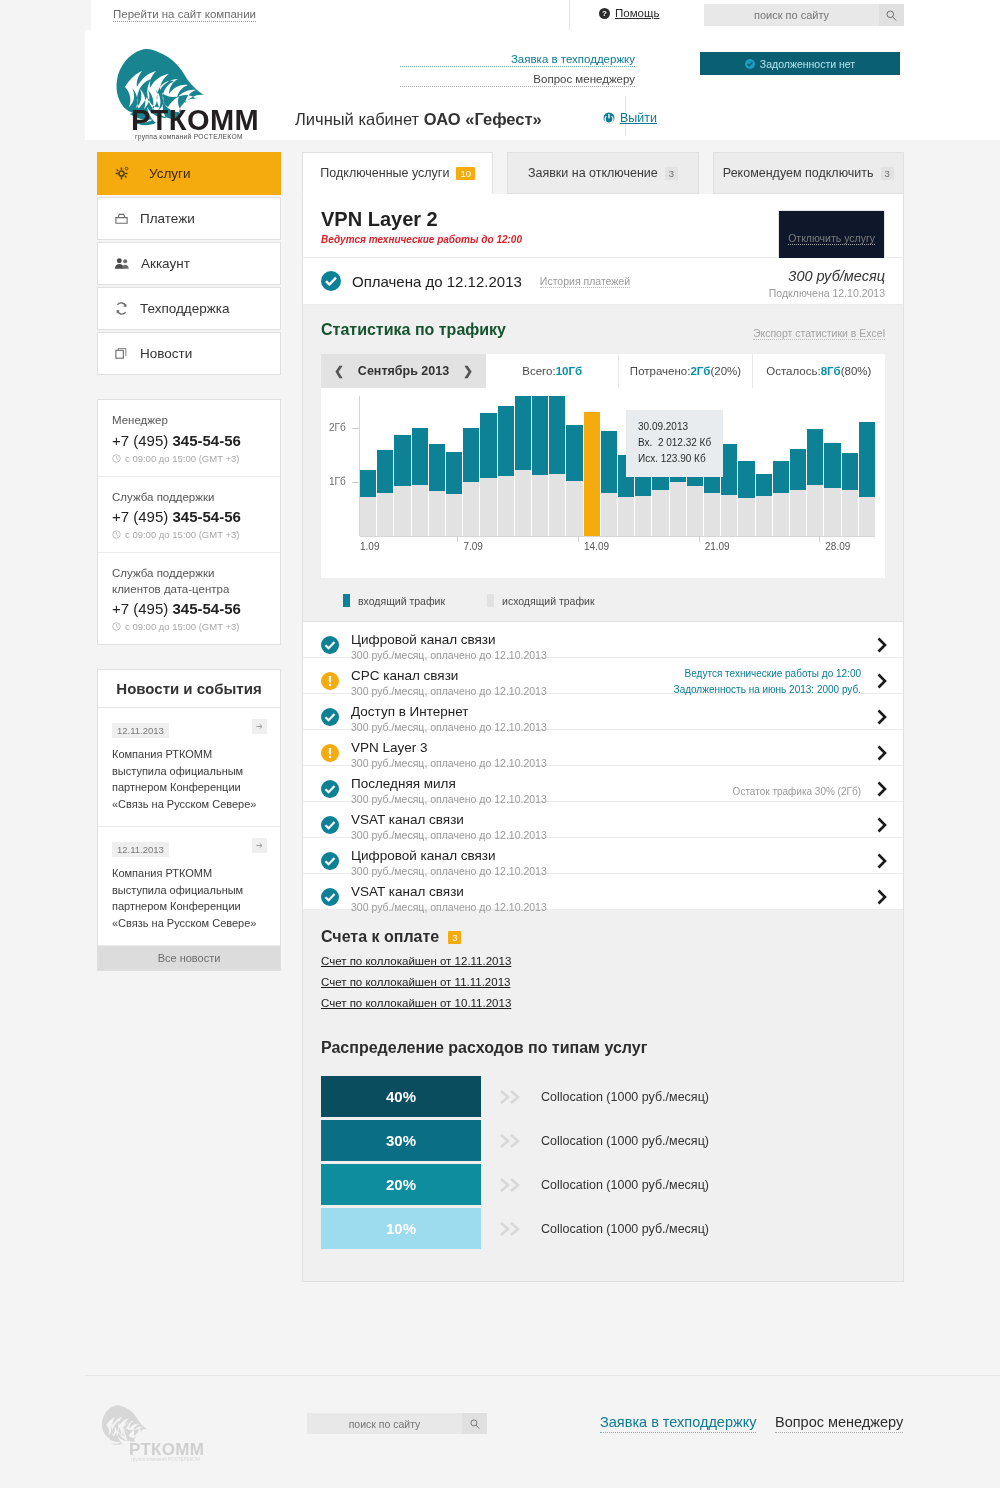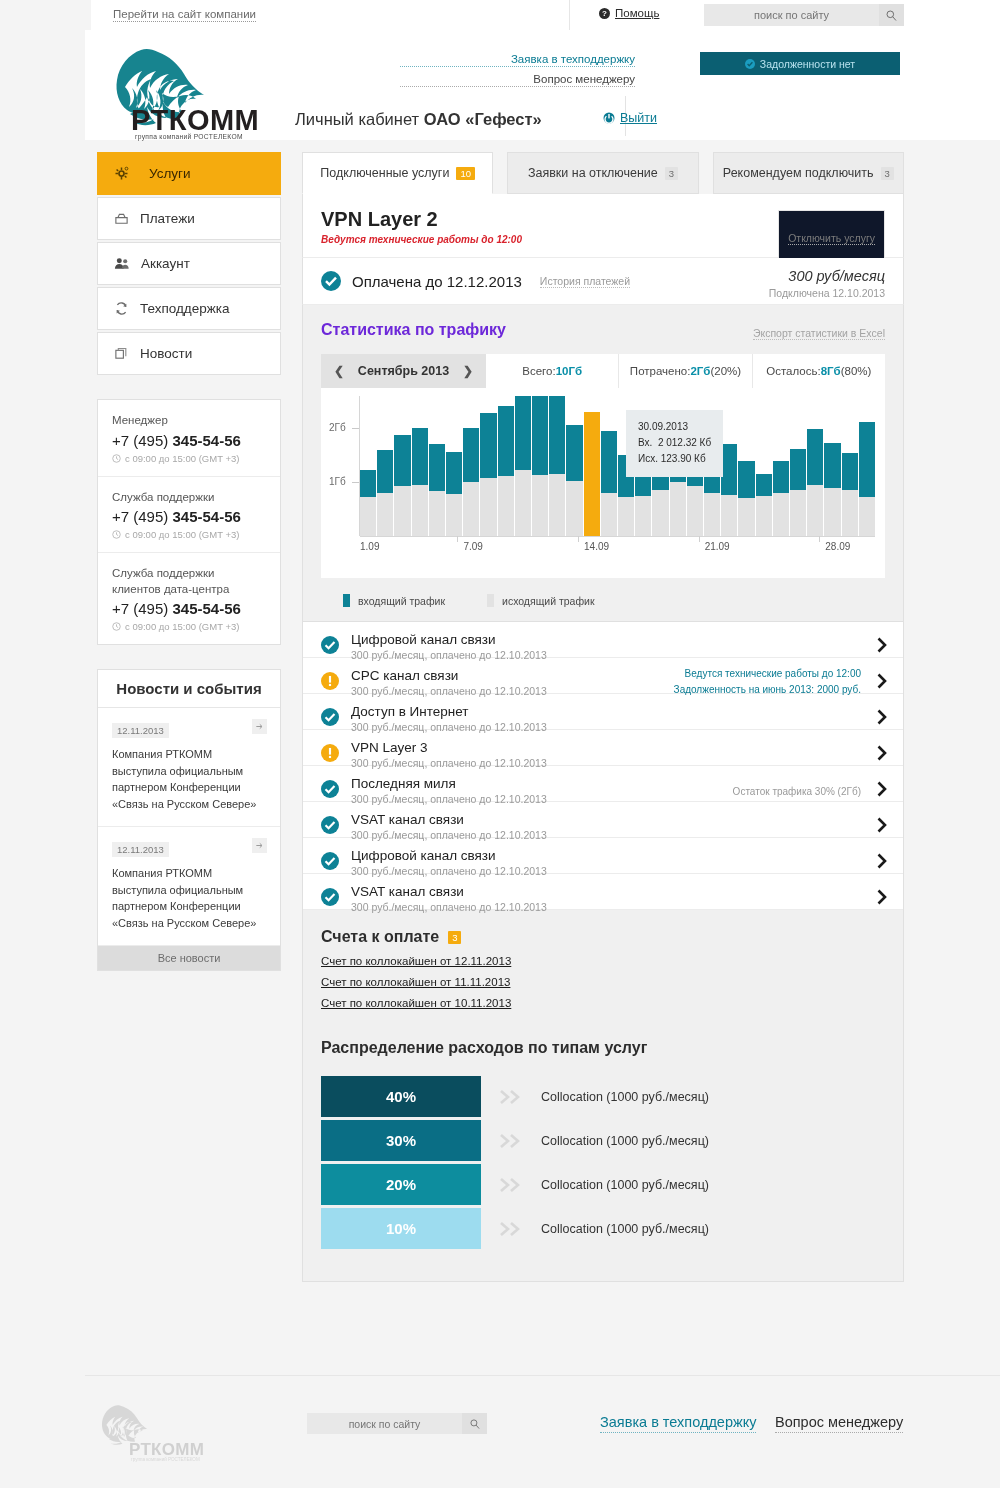--- a/index.html
+++ b/index.html
@@ -106,21 +106,21 @@
     border-bottom:1px solid #ececec; padding:13px 18px; display:flex; align-items:center; position:relative; }
   .paid-label { font-size:15px; color:#222; margin-left:11px; }
   .paid-hist { font-size:10.5px; color:#9a9a9a; margin-left:18px; border-bottom:1px dotted #bbb; cursor:pointer; }
   .paid-right { position:absolute; right:18px; top:10px; text-align:right; }
   .paid-price { font-size:14.5px; font-style:italic; color:#333; }
   .paid-since { font-size:10.5px; color:#9a9a9a; margin-top:3px; }
 
   
   .stats { background:#f0f0f0; border-left:1px solid #e0e0e0; border-right:1px solid #e0e0e0;
     border-bottom:1px solid #e0e0e0; padding:16px 18px 14px 18px; position:relative; }
-  .stats-title { font-size:16px; font-weight:bold; color:#6d28d9; }
+  .stats-title { font-size:16px; font-weight:bold; color:#14532d; }
   .stats-export { position:absolute; right:18px; top:22px; font-size:10.5px; color:#a3a3a3;
     border-bottom:1px dotted #bbb; cursor:pointer; }
 
   .statsbar { display:flex; margin-top:15px; height:34px; background:#fff; }
   .monthnav { width:165px; background:#e2e2e2; display:flex; align-items:center; justify-content:space-between;
     padding:0 13px; cursor:pointer; }
   .month-label { font-size:12.5px; font-weight:bold; color:#333; }
   .arr { font-size:12px; color:#555; cursor:pointer; font-weight:bold; }
   .statcell { flex:1; display:flex; align-items:center; justify-content:center; font-size:11.5px; color:#4a4a4a;
     border-right:1px solid #e8e8e8; }

